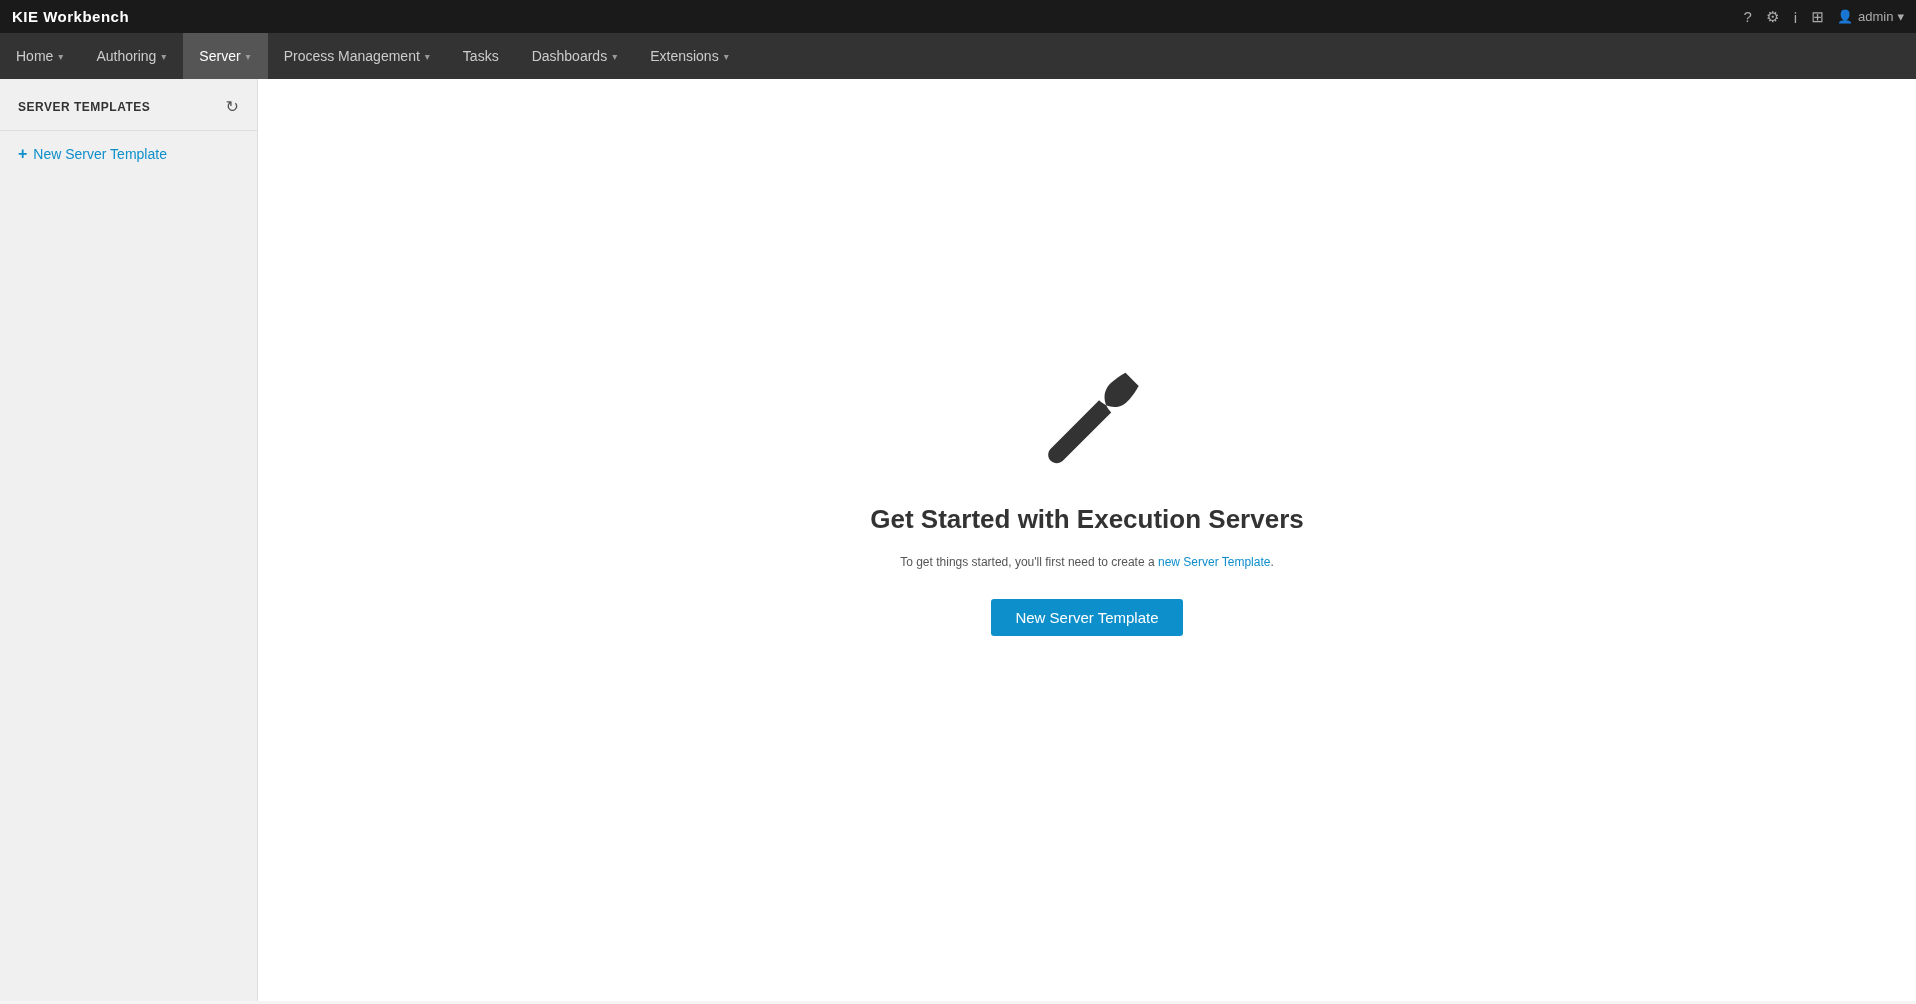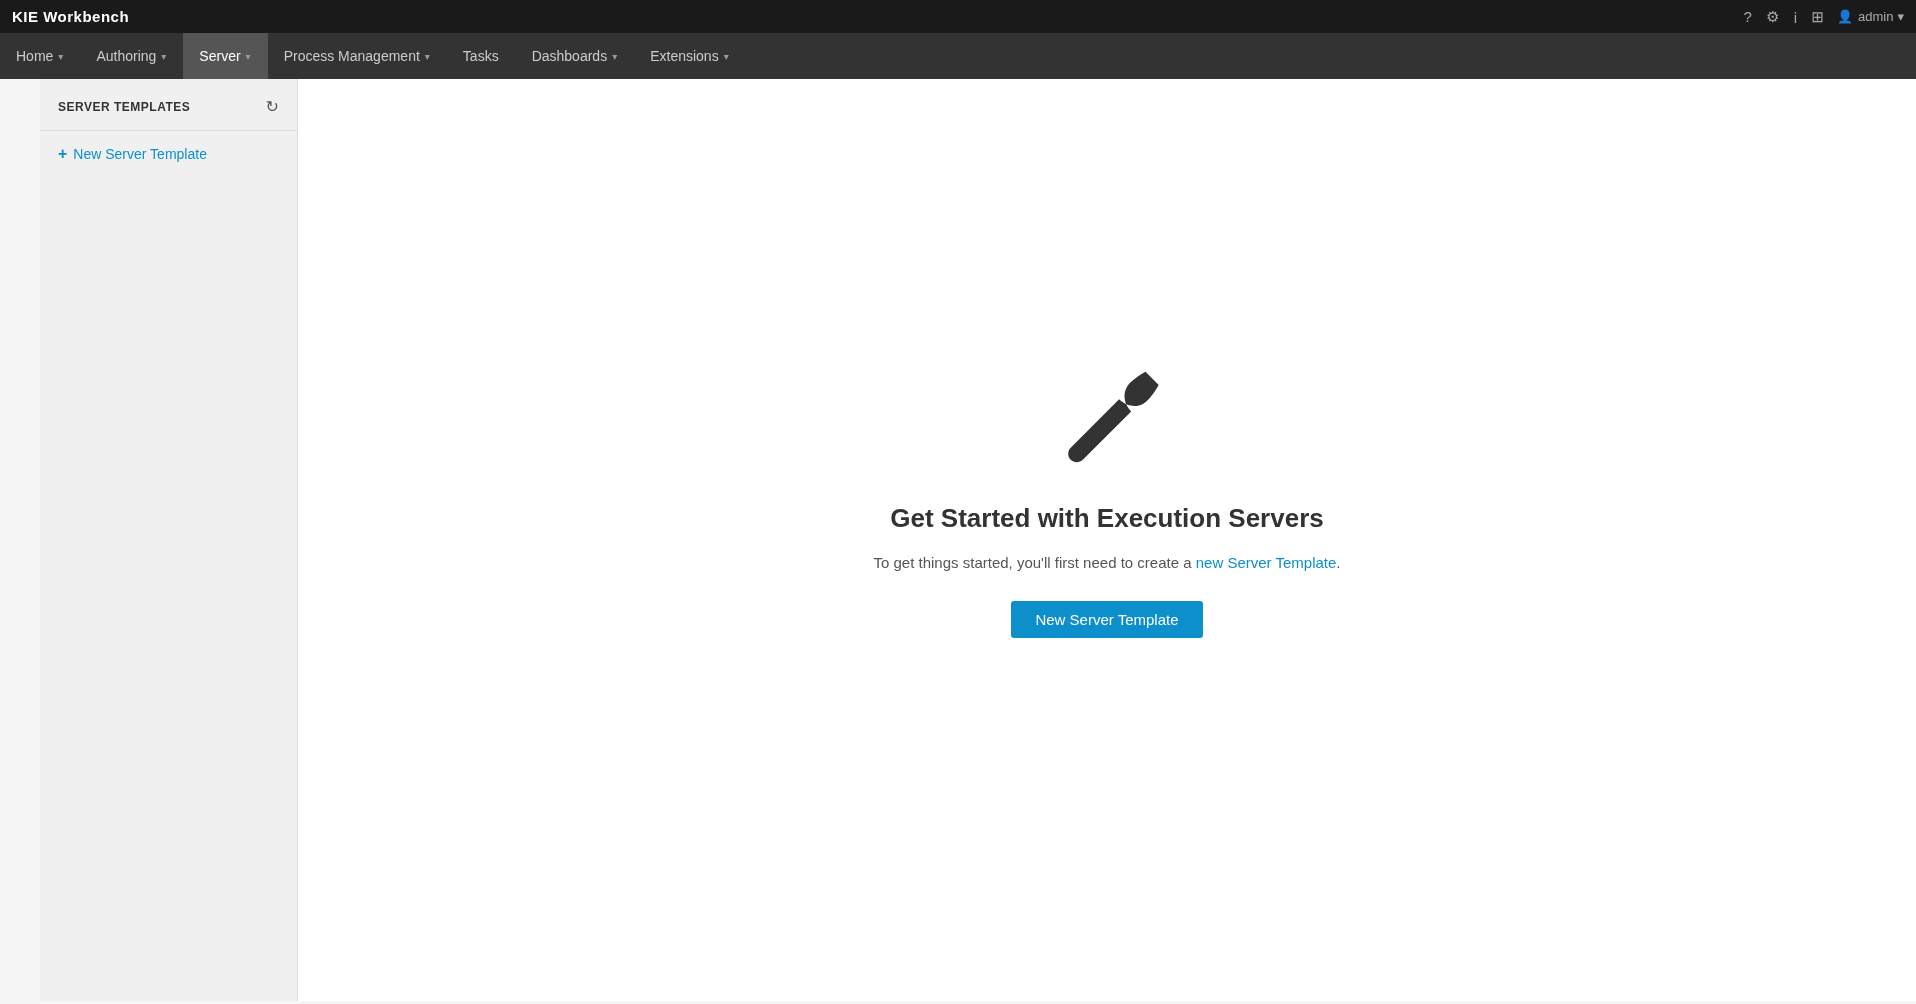--- a/index.html
+++ b/index.html
@@ -96,21 +96,20 @@
       align-items: center;
       justify-content: center;
       border-radius: 0 2px 2px 0;
       color: #ccc;
     }
 
     
     .layout {
       display: flex;
       height: calc(1004px - 82px);
-      padding-left: 40px;
     }
 
     
     .sidebar {
       width: 258px;
       background: #f0f0f0;
       border-right: 1px solid #ddd;
       padding: 18px 0;
       flex-shrink: 0;
     }
@@ -157,21 +156,21 @@
       justify-content: center;
       padding-bottom: 80px;
     }
     .main-heading {
       font-size: 26px;
       font-weight: bold;
       color: #333;
       margin-bottom: 20px;
     }
     .main-description {
-      font-size: 15px;
+      font-size: 12px;
       color: #555;
       margin-bottom: 30px;
       text-align: right;
     }
     .main-description a {
       color: #0d8fcb;
       text-decoration: none;
     }
     .btn-new-template {
       background: #0d8fcb;

